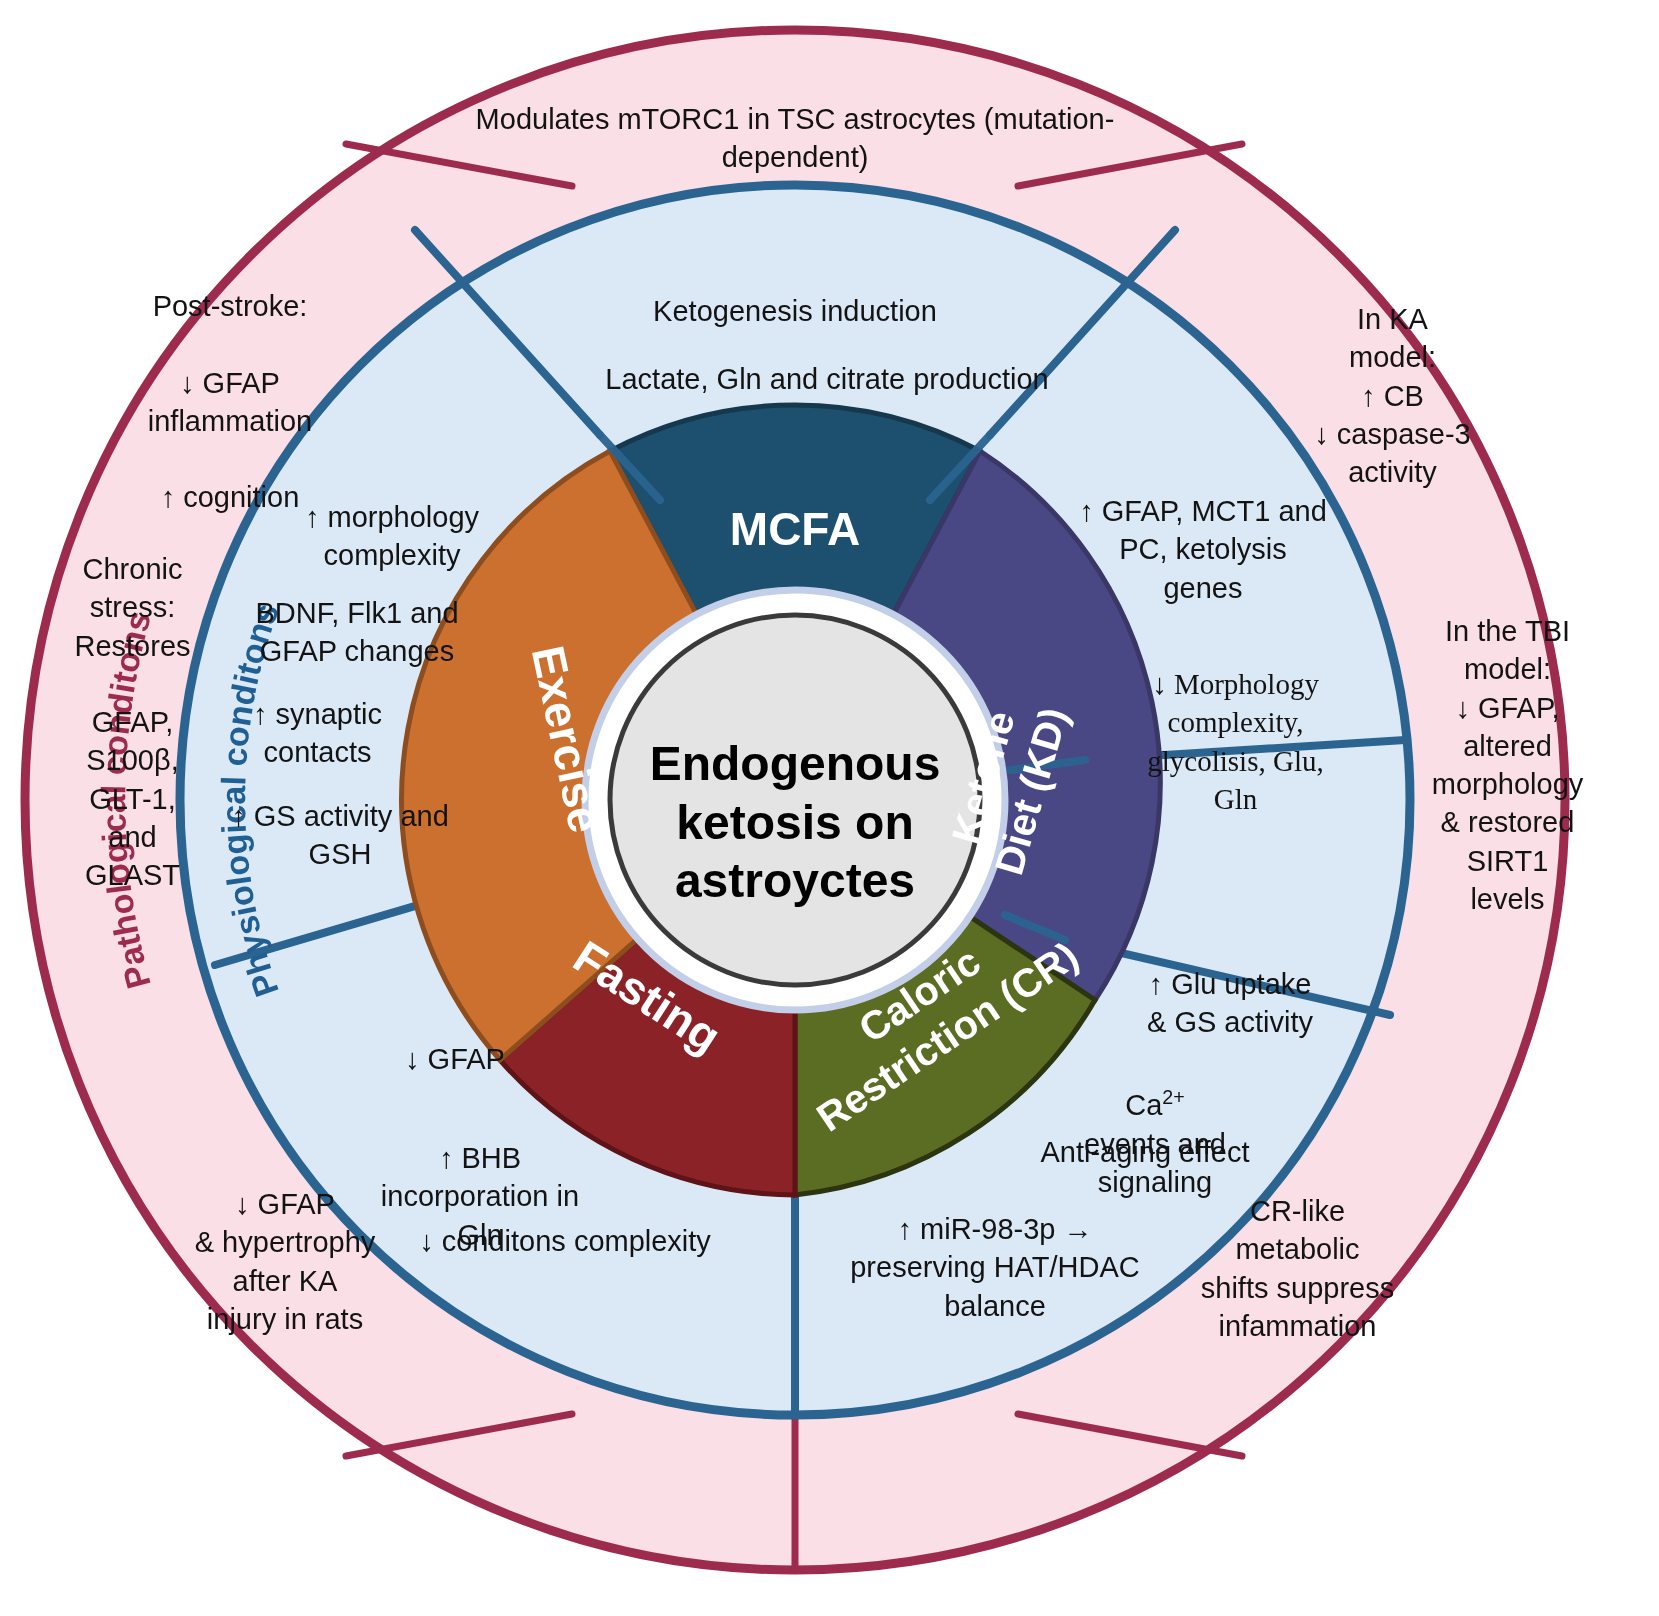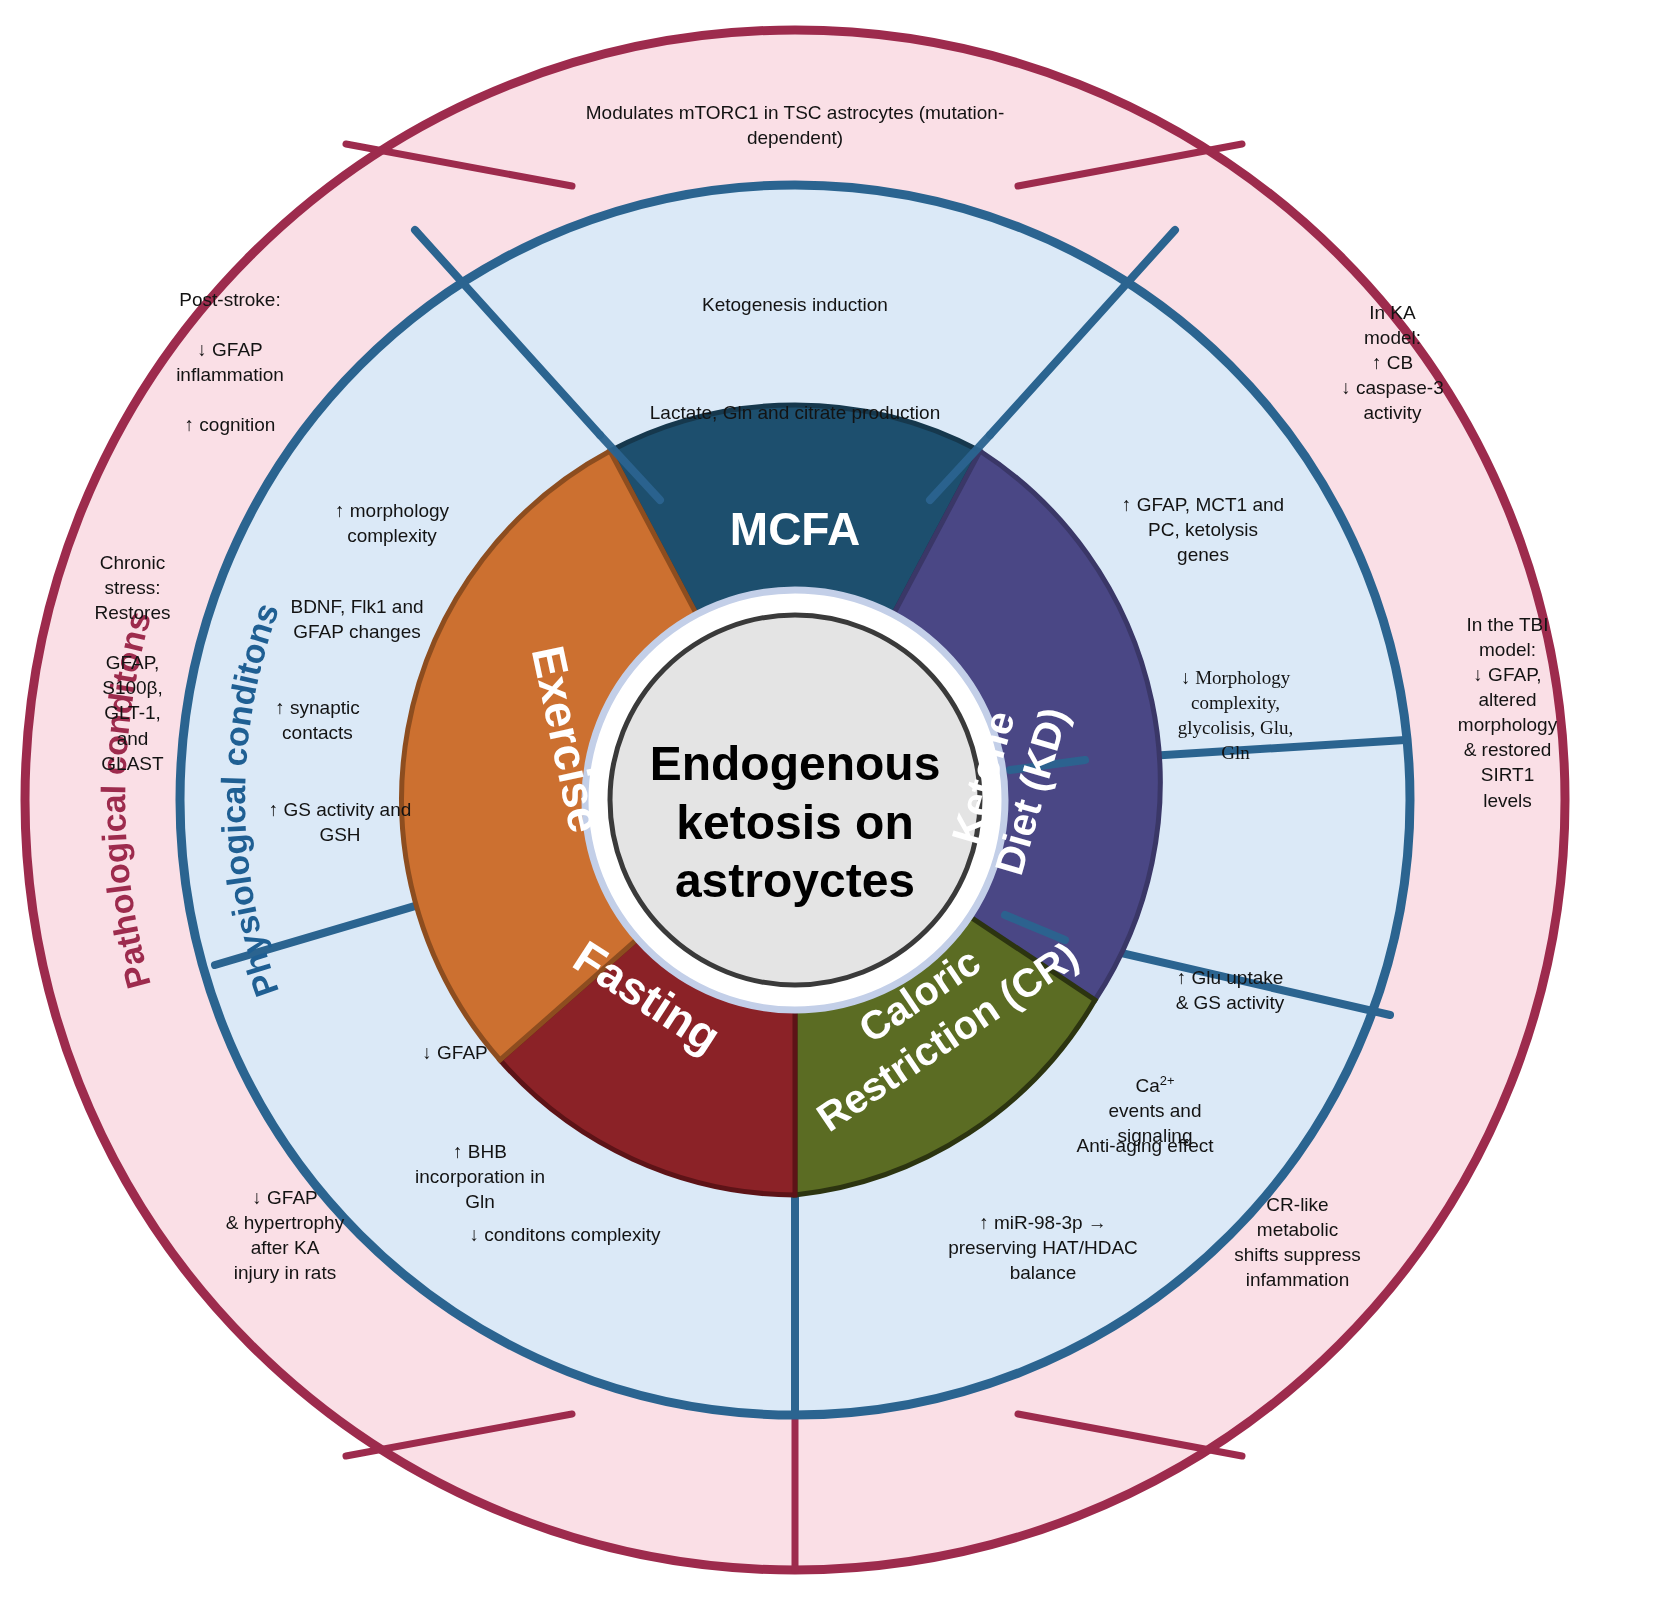--- a/index.html
+++ b/index.html
@@ -23,21 +23,21 @@
     left: 0;
     top: 0;
     width: 1659px;
     height: 1616px;
   }
   .txt {
     position: absolute;
     text-align: center;
     color: #131313;
     font-family: "Liberation Sans", sans-serif;
-    font-size: 19px;
+    font-size: 29px;
     line-height: 1.32;
     white-space: pre-line;
     pointer-events: none;
   }
   .centerlabel {
     position: absolute;
     text-align: center;
     font-weight: bold;
     font-size: 48px;
     line-height: 1.22;
@@ -183,21 +183,21 @@
 &amp; hypertrophy
 after KA
 injury in rats</div>
 
   <div class="txt" style="left:1170px; top:1192px; width:255px;">CR-like
 metabolic
 shifts suppress
 infammation</div>
 
   <div class="txt" style="left:545px; top:292px; width:500px;">Ketogenesis induction</div>
-  <div class="txt" style="left:520px; top:360px; width:550px;margin-top:40px;">Lactate, Gln and citrate production</div>
+  <div class="txt" style="left:552px; top:360px; width:550px;">Lactate, Gln and citrate production</div>
 
   <div class="txt" style="left:262px; top:498px; width:260px;">↑ morphology
 complexity</div>
   <div class="txt" style="left:222px; top:594px; width:270px;">BDNF, Flk1 and
 GFAP changes</div>
   <div class="txt" style="left:195px; top:695px; width:245px;">↑ synaptic
 contacts</div>
   <div class="txt" style="left:195px; top:797px; width:290px;">↑ GS activity and
 GSH</div>
 
@@ -210,21 +210,21 @@
 Gln</div>
 
   <div class="txt" style="left:1095px; top:965px; width:270px;text-align:center;">↑ Glu uptake
 &amp; GS activity</div>
   <div class="txt" style="left:1010px; top:1048px; width:290px;">
     <span><span>Ca</span><sup>2+</sup></span>
     <span>events and
 signaling</span>
   </div>
   <div class="txt" style="left:1000px; top:1133px; width:290px;">Anti-aging effect</div>
-  <div class="txt" style="left:800px; top:1210px; width:390px;margin-left:48px;">↑ miR-98-3p →
+  <div class="txt" style="left:800px; top:1210px; width:390px;">↑ miR-98-3p →
 preserving HAT/HDAC
 balance</div>
 
   <div class="txt" style="left:340px; top:1040px; width:230px;">↓ GFAP</div>
   <div class="txt" style="left:355px; top:1115px; width:250px;margin-top:24px;">↑ BHB
 incorporation in
 Gln</div>
   <div class="txt" style="left:355px; top:1222px; width:420px;">↓ conditons complexity</div>
 
 </div>

